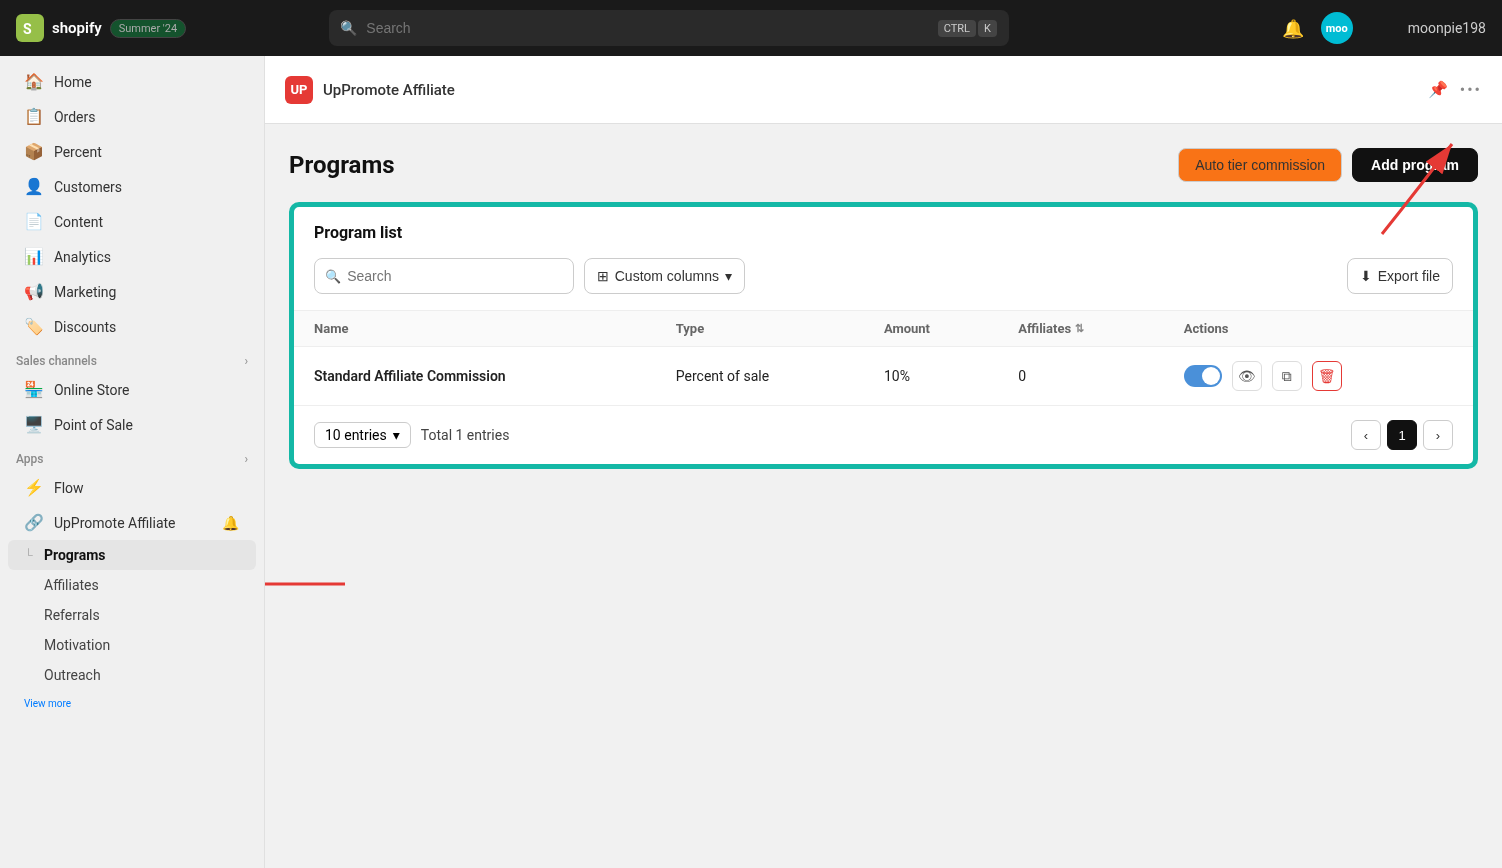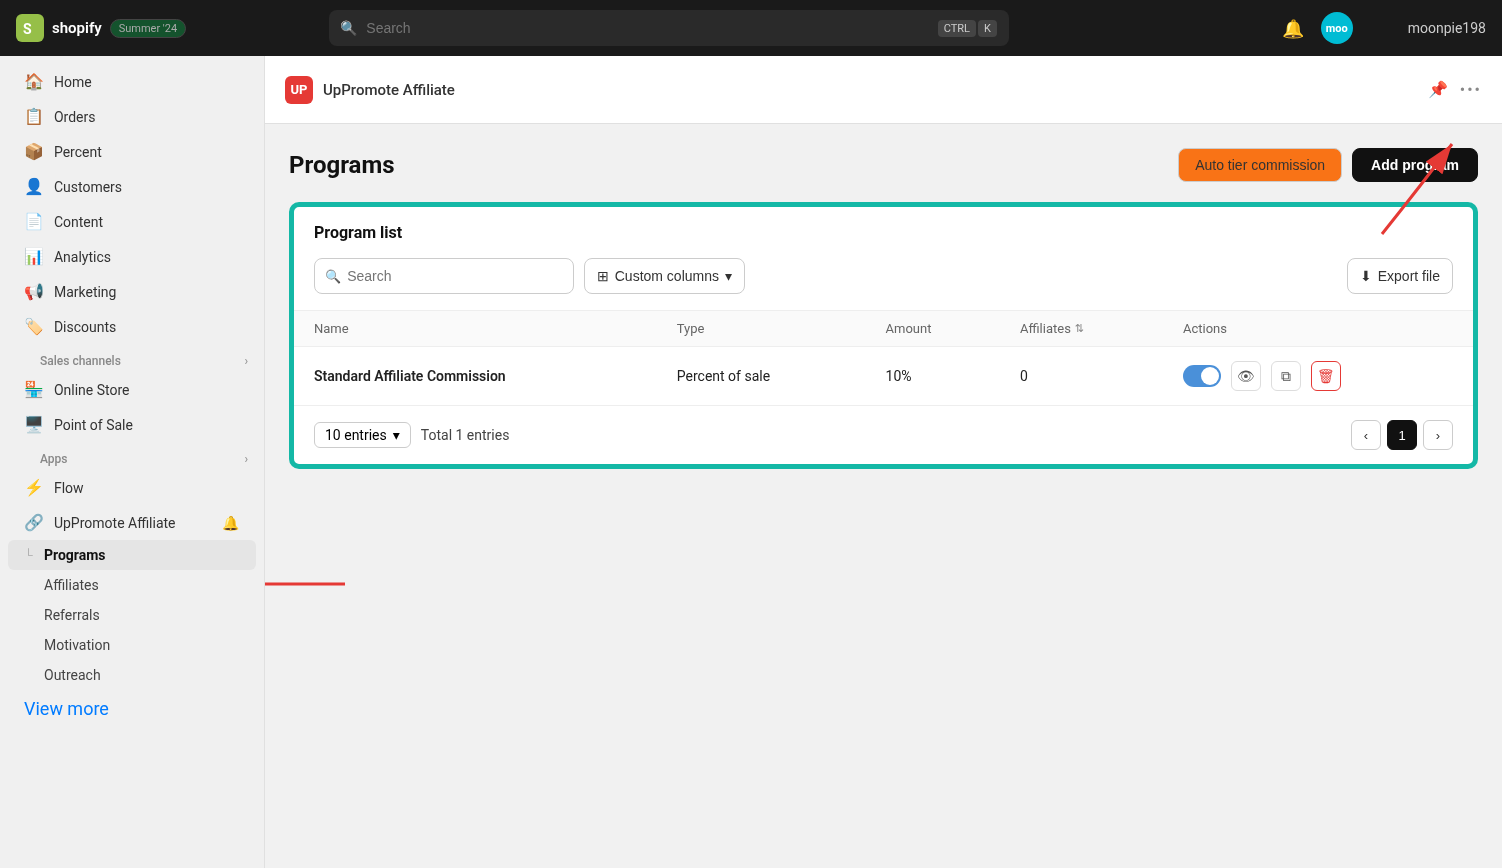--- a/index.html
+++ b/index.html
@@ -122,21 +122,20 @@
     }
     .sidebar-icon { font-size: 16px; color: #555; }
     .sidebar-section-label {
       font-size: 12px;
       color: #888;
       padding: 10px 16px 4px 16px;
       font-weight: 500;
       display: flex;
       align-items: flex-start;
       justify-content: space-between;
-      margin-left: 24px;
     }
     .sidebar-section-label .expand-icon { font-size: 12px; color: #999; }
     .sidebar-sub-item {
       display: flex;
       align-items: center;
       padding: 7px 16px;
       cursor: pointer;
       color: #444;
       font-size: 14px;
       border-radius: 6px;
@@ -149,21 +148,21 @@
     }
     .sidebar-sub-connector {
       display: inline-block;
       width: 16px;
       margin-right: 4px;
       color: #aaa;
       font-size: 12px;
     }
     .view-more {
       color: #007bff;
-      font-size: 18px;
+      font-size: 10px;
       padding: 8px 16px;
       cursor: pointer;
       margin: 0 8px;
     }
 
     
     .content {
       flex: 1;
       overflow-y: auto;
       background: #f1f1f1;
@@ -308,21 +307,21 @@
 
     
     .table {
       width: 100%;
       border-collapse: collapse;
     }
     .table th {
       text-align: left;
       padding: 10px 20px;
       font-size: 13px;
-      font-weight: 400;
+      font-weight: 700;
       color: #666;
       border-top: 1px solid #eee;
       border-bottom: 1px solid #eee;
       background: #fafafa;
     }
     .table td {
       padding: 14px 20px;
       font-size: 14px;
       color: #222;
       border-bottom: 1px solid #eee;

